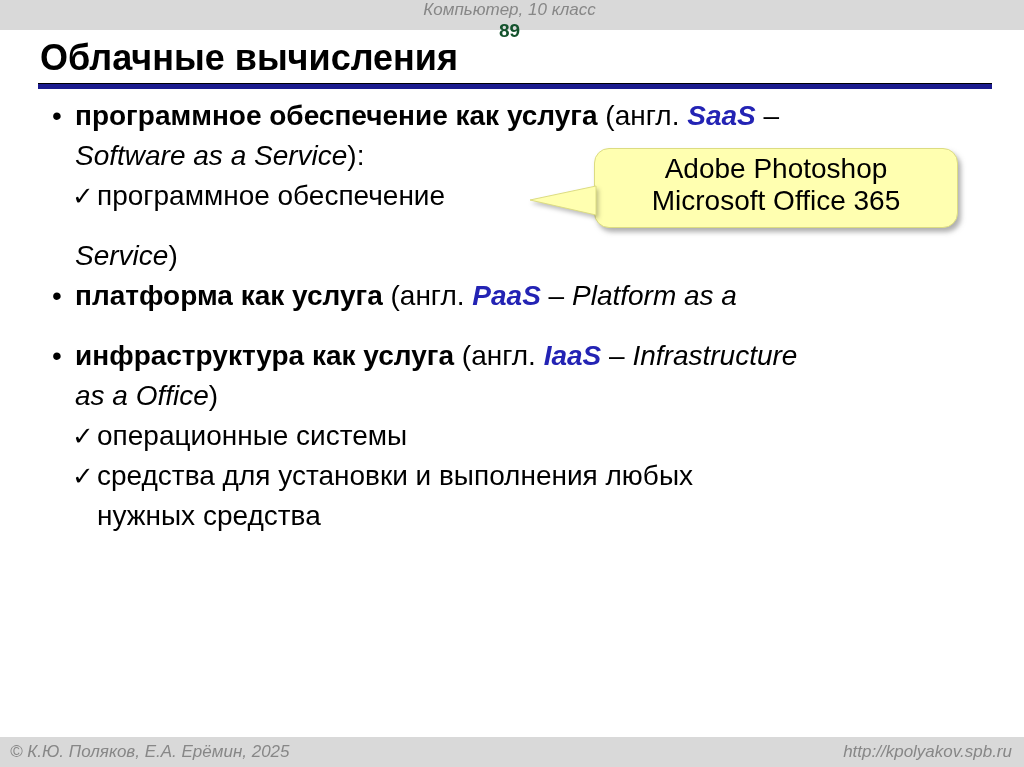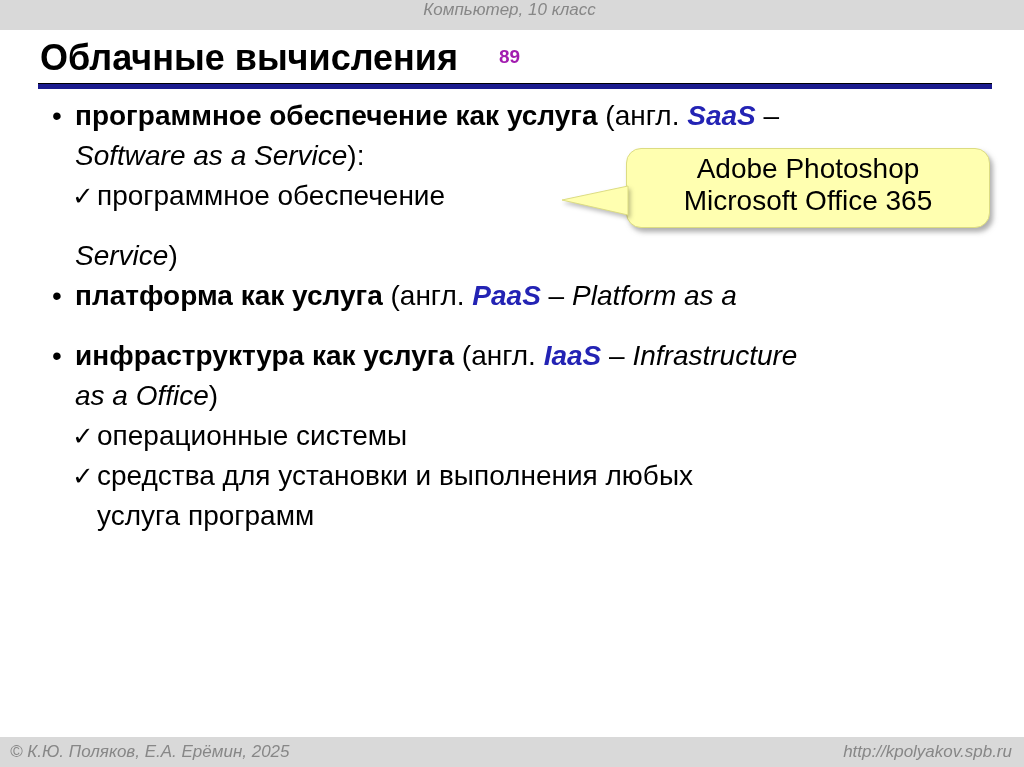--- a/index.html
+++ b/index.html
@@ -8,39 +8,39 @@
     font-family:"Liberation Sans","DejaVu Sans",sans-serif;color:#000;
   }
   
   .bar{
     position:absolute;left:0;width:100%;height:30px;background:var(--bar-bg,#d9d9d9);
     display:flex;align-items:center;justify-content:space-between;box-sizing:border-box;
   }
   .bar.top{top:0;padding:0 13px 0 8px;flex-direction:column;}
   .bar.bottom{bottom:0;padding:0 12px 0 10px;align-items:center;}
   .bar-label{font-style:italic;font-size:17px;color:var(--bar-text,#878787);white-space:nowrap;}
-  .page-num{font-weight:700;font-size:19px;color:#a21caf;font-style:normal;margin-top:26px;}
+  .page-num{font-weight:700;font-size:19px;color:#14532d;font-style:normal;}
   
   .title{position:absolute;left:40px;top:36px;font-size:36px;font-weight:700;line-height:1.2;white-space:nowrap;}
   .title-rule{position:absolute;left:38px;top:83px;width:954px;height:5px;background:var(--rule,#1b1b8e);border-top:1px solid #000;}
   
   .content{position:absolute;left:52px;top:96px;right:36px;font-size:28px;line-height:40px;}
   .bullet + .bullet{margin-top:20px;}
   .line{white-space:nowrap;}
   .line.cont{padding-left:23px;}
   .bullet-marker{display:inline-block;width:23px;}
   .check-line{padding-left:20px;white-space:nowrap;}
   .check-line.cont{padding-left:45px;}
   .check-marker{display:inline-block;width:25px;font-size:26px;}
   .s-bold{font-weight:700;}
   .s-italic{font-style:italic;}
   .s-term{font-weight:700;font-style:italic;color:var(--accent,#2323b4);}
   
   .callout{
-    position:absolute;left:626px;top:148px;width:362px;height:74px;z-index:3;
+    position:absolute;left:594px;top:148px;width:362px;height:74px;z-index:3;
     background:var(--callout-bg,#ffffb0);border:1px solid var(--callout-border,#dcdc82);
     border-radius:15px;box-shadow:3px 4px 5px rgba(110,110,110,0.55);
     text-align:center;font-size:28px;line-height:32px;padding-top:4px;box-sizing:content-box;
   }
   .callout-tail{position:absolute;left:-65px;top:36px;overflow:visible;
     filter:drop-shadow(2px 3px 2px rgba(0,0,0,0.25));}
   .callout-tail polygon{fill:var(--callout-bg,#ffffb0);stroke:var(--callout-border,#dcdc82);stroke-width:1;}
 </style>
 </head>
 <body>
@@ -66,21 +66,21 @@
     <div class="bullet">
       <div class="line cont"><span class="s-italic">Service</span><span>)</span></div>
       <div class="line first"><span class="bullet-marker">•</span><span class="s-bold">платформа как услуга</span><span> (англ. </span><span class="s-term">PaaS</span><span> – </span><span class="s-italic">Platform as a</span></div>
     </div>
 
     <div class="bullet">
       <div class="line first"><span class="bullet-marker">•</span><span class="s-bold">инфраструктура как услуга</span><span> (англ. </span><span class="s-term">IaaS</span><span> – </span><span class="s-italic">Infrastructure</span></div>
       <div class="line cont"><span class="s-italic">as a Office</span><span>)</span></div>
       <div class="check-line"><span class="check-marker">✓</span><span>операционные системы</span></div>
       <div class="check-line"><span class="check-marker">✓</span><span>средства для установки и выполнения любых</span></div>
-      <div class="check-line cont"><span>услуга программ</span></div>
+      <div class="check-line cont"><span>нужных средства</span></div>
     </div>
 
   </div>
 
   <div class="callout">
     <div class="callout-line">Adobe Photoshop</div>
     <div class="callout-line">Microsoft Office 365</div>
     <svg class="callout-tail" width="67" height="32" viewBox="0 0 67 32">
         <polygon points="66,1 0,15 66,30"></polygon>
       </svg>

